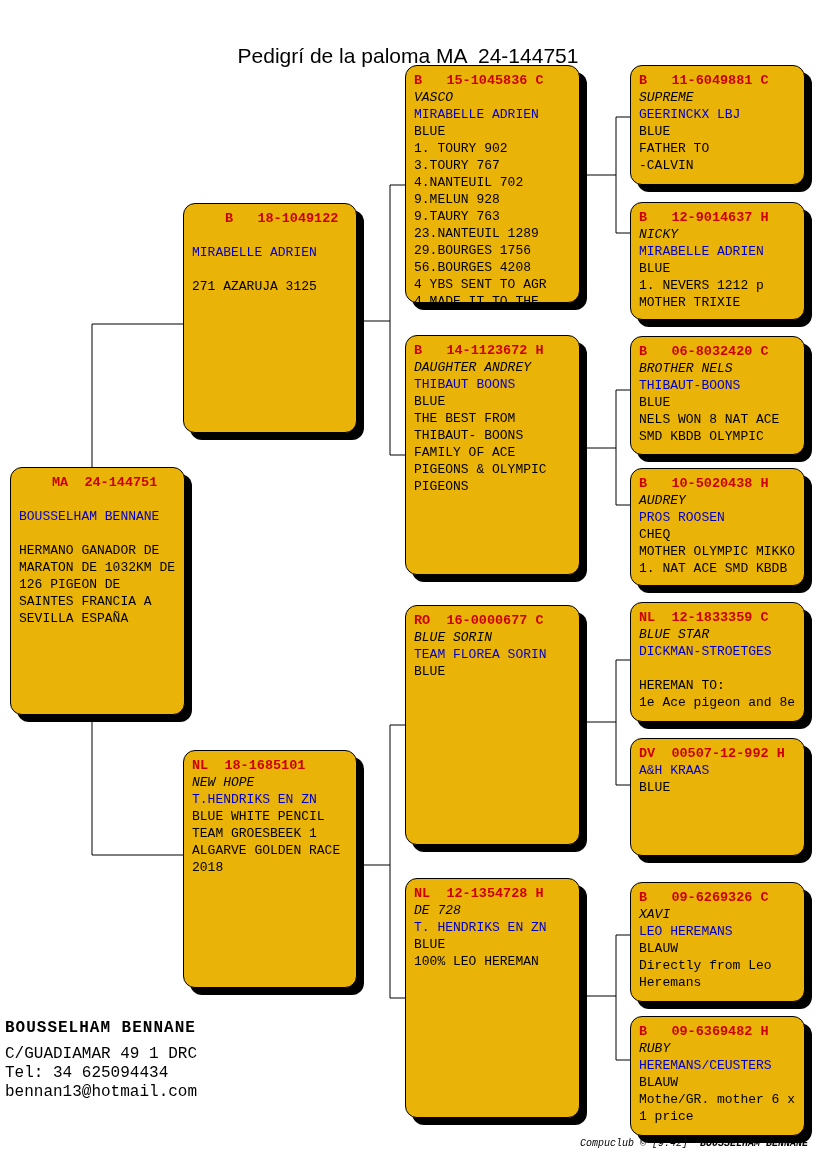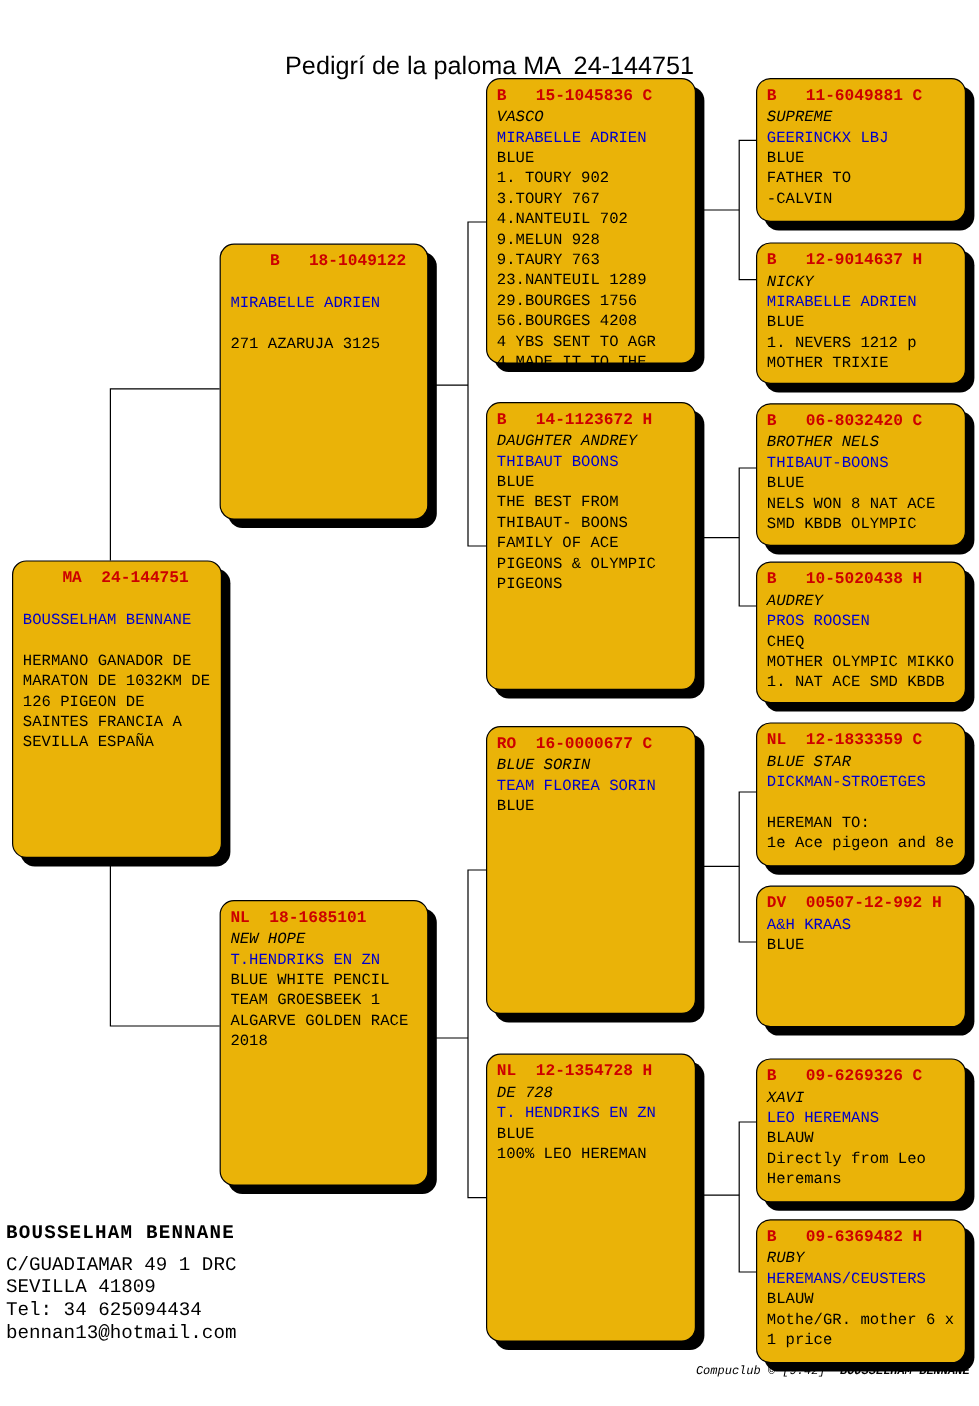--- a/index.html
+++ b/index.html
@@ -269,21 +269,20 @@
         <div class="tline">BLAUW</div>
         <div class="tline">Mothe/GR. mother 6 x</div>
         <div class="tline">1 price</div>
       </div>
   </div>
 
   <div class="owner">
     <div class="owner-name">BOUSSELHAM BENNANE</div>
     <div class="lines">
         <div class="tline">C/GUADIAMAR 49 1 DRC</div>
-        <div class="tline">SEVILLA 41809</div>
         <div class="tline">Tel: 34 625094434</div>
         <div class="tline">bennan13@hotmail.com</div>
       </div>
   </div>
 
   <div class="footer"><span>Compuclub © [9.42]</span><span>  </span><span class="owner-tag">BOUSSELHAM BENNANE</span></div>
 
 </div>
 
 </body></html>

